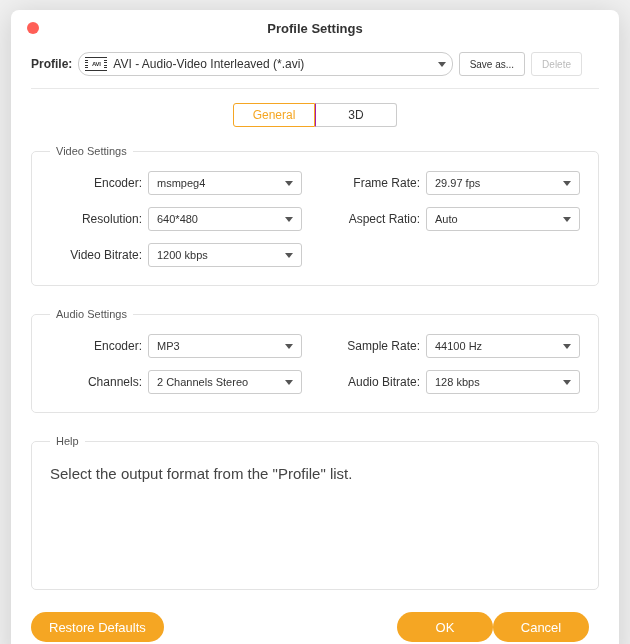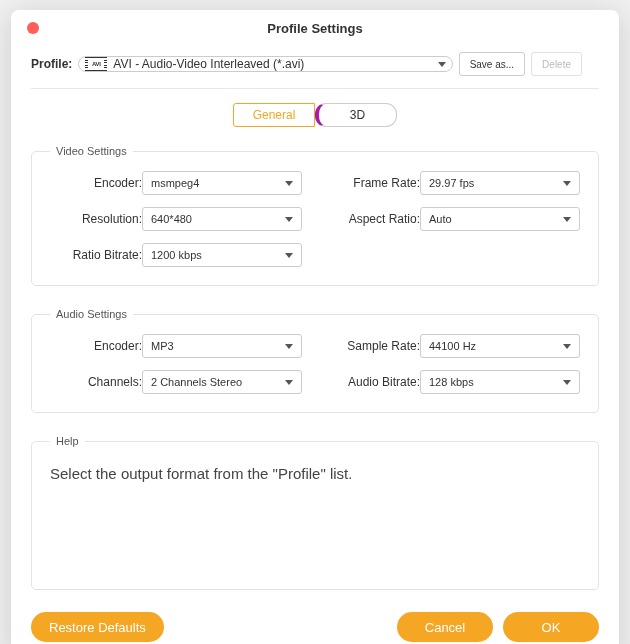--- a/index.html
+++ b/index.html
@@ -51,21 +51,21 @@
     padding: 6px 17px 12px 0;
     border-bottom: 1px solid #e8e8e8;
   }
   .profile-label {
     font-weight: 700;
     font-size: 12px;
     white-space: nowrap;
   }
   .profile-select {
     flex: 1;
-    height: 16px;
+    height: 24px;
     border: 1px solid #ccc;
     border-radius: 11px;
     display: flex;
     align-items: center;
     padding: 0 6px;
     position: relative;
     background: #fff;
   }
   .avi-icon {
     width: 22px; height: 14px;
@@ -135,42 +135,42 @@
     background: #fff;
     cursor: pointer;
   }
   .tab.active {
     border-color: #f5a623;
     color: #f5a623;
     border-right-width: 1px;
   }
   .tab:first-child { border-radius: 3px 0 0 3px; }
   .tab:last-child { border-radius: 0 3px 3px 0; border-left: none; }
-  .tab.active + .tab { border-left: 4px solid #a21caf; border-radius: 11px; }
+  .tab.active + .tab { border-left: 1px solid #a21caf; }
   fieldset.group {
     border: 1px solid #e3e3e3;
     border-radius: 5px;
     margin: 0 0 22px 0;
     padding: 14px 18px 18px 18px;
   }
   fieldset.group legend {
     font-size: 11px;
     color: #555;
     padding: 0 6px;
   }
   .form-grid {
     display: grid;
     grid-template-columns: 1fr 1fr;
     column-gap: 26px;
     row-gap: 12px;
   }
   .field {
     display: flex;
     align-items: center;
-    gap: 0;
+    gap: 6px;
   }
   .field-label {
     width: 92px;
     text-align: right;
     font-size: 12px;
     color: #333;
     white-space: nowrap;
   }
   .select {
     flex: 1;
@@ -263,21 +263,21 @@
           </div>
         </div>
         <div class="field">
           <span class="field-label">Aspect Ratio:</span>
           <div class="select">
             <span class="sel-text">Auto</span>
             <span class="caret"></span>
           </div>
         </div>
         <div class="field">
-          <span class="field-label">Ratio Bitrate:</span>
+          <span class="field-label">Video Bitrate:</span>
           <div class="select">
             <span class="sel-text">1200 kbps</span>
             <span class="caret"></span>
           </div>
         </div>
       </div>
     </fieldset>
 
     <fieldset class="group">
       <legend>Audio Settings</legend>
@@ -314,17 +314,17 @@
     </fieldset>
 
     <fieldset class="group">
       <legend>Help</legend>
       <div class="help-box">Select the output format from the "Profile" list.</div>
     </fieldset>
 
     <div class="bottom-buttons">
       <button class="btn-orange">Restore Defaults</button>
       <div class="spacer"></div>
+      <button class="btn-orange wide">OK</button>
       <button class="btn-orange wide" style="margin-right:10px">Cancel</button>
-      <button class="btn-orange wide">OK</button>
     </div>
   </div>
 </div>
 
 </body></html>

